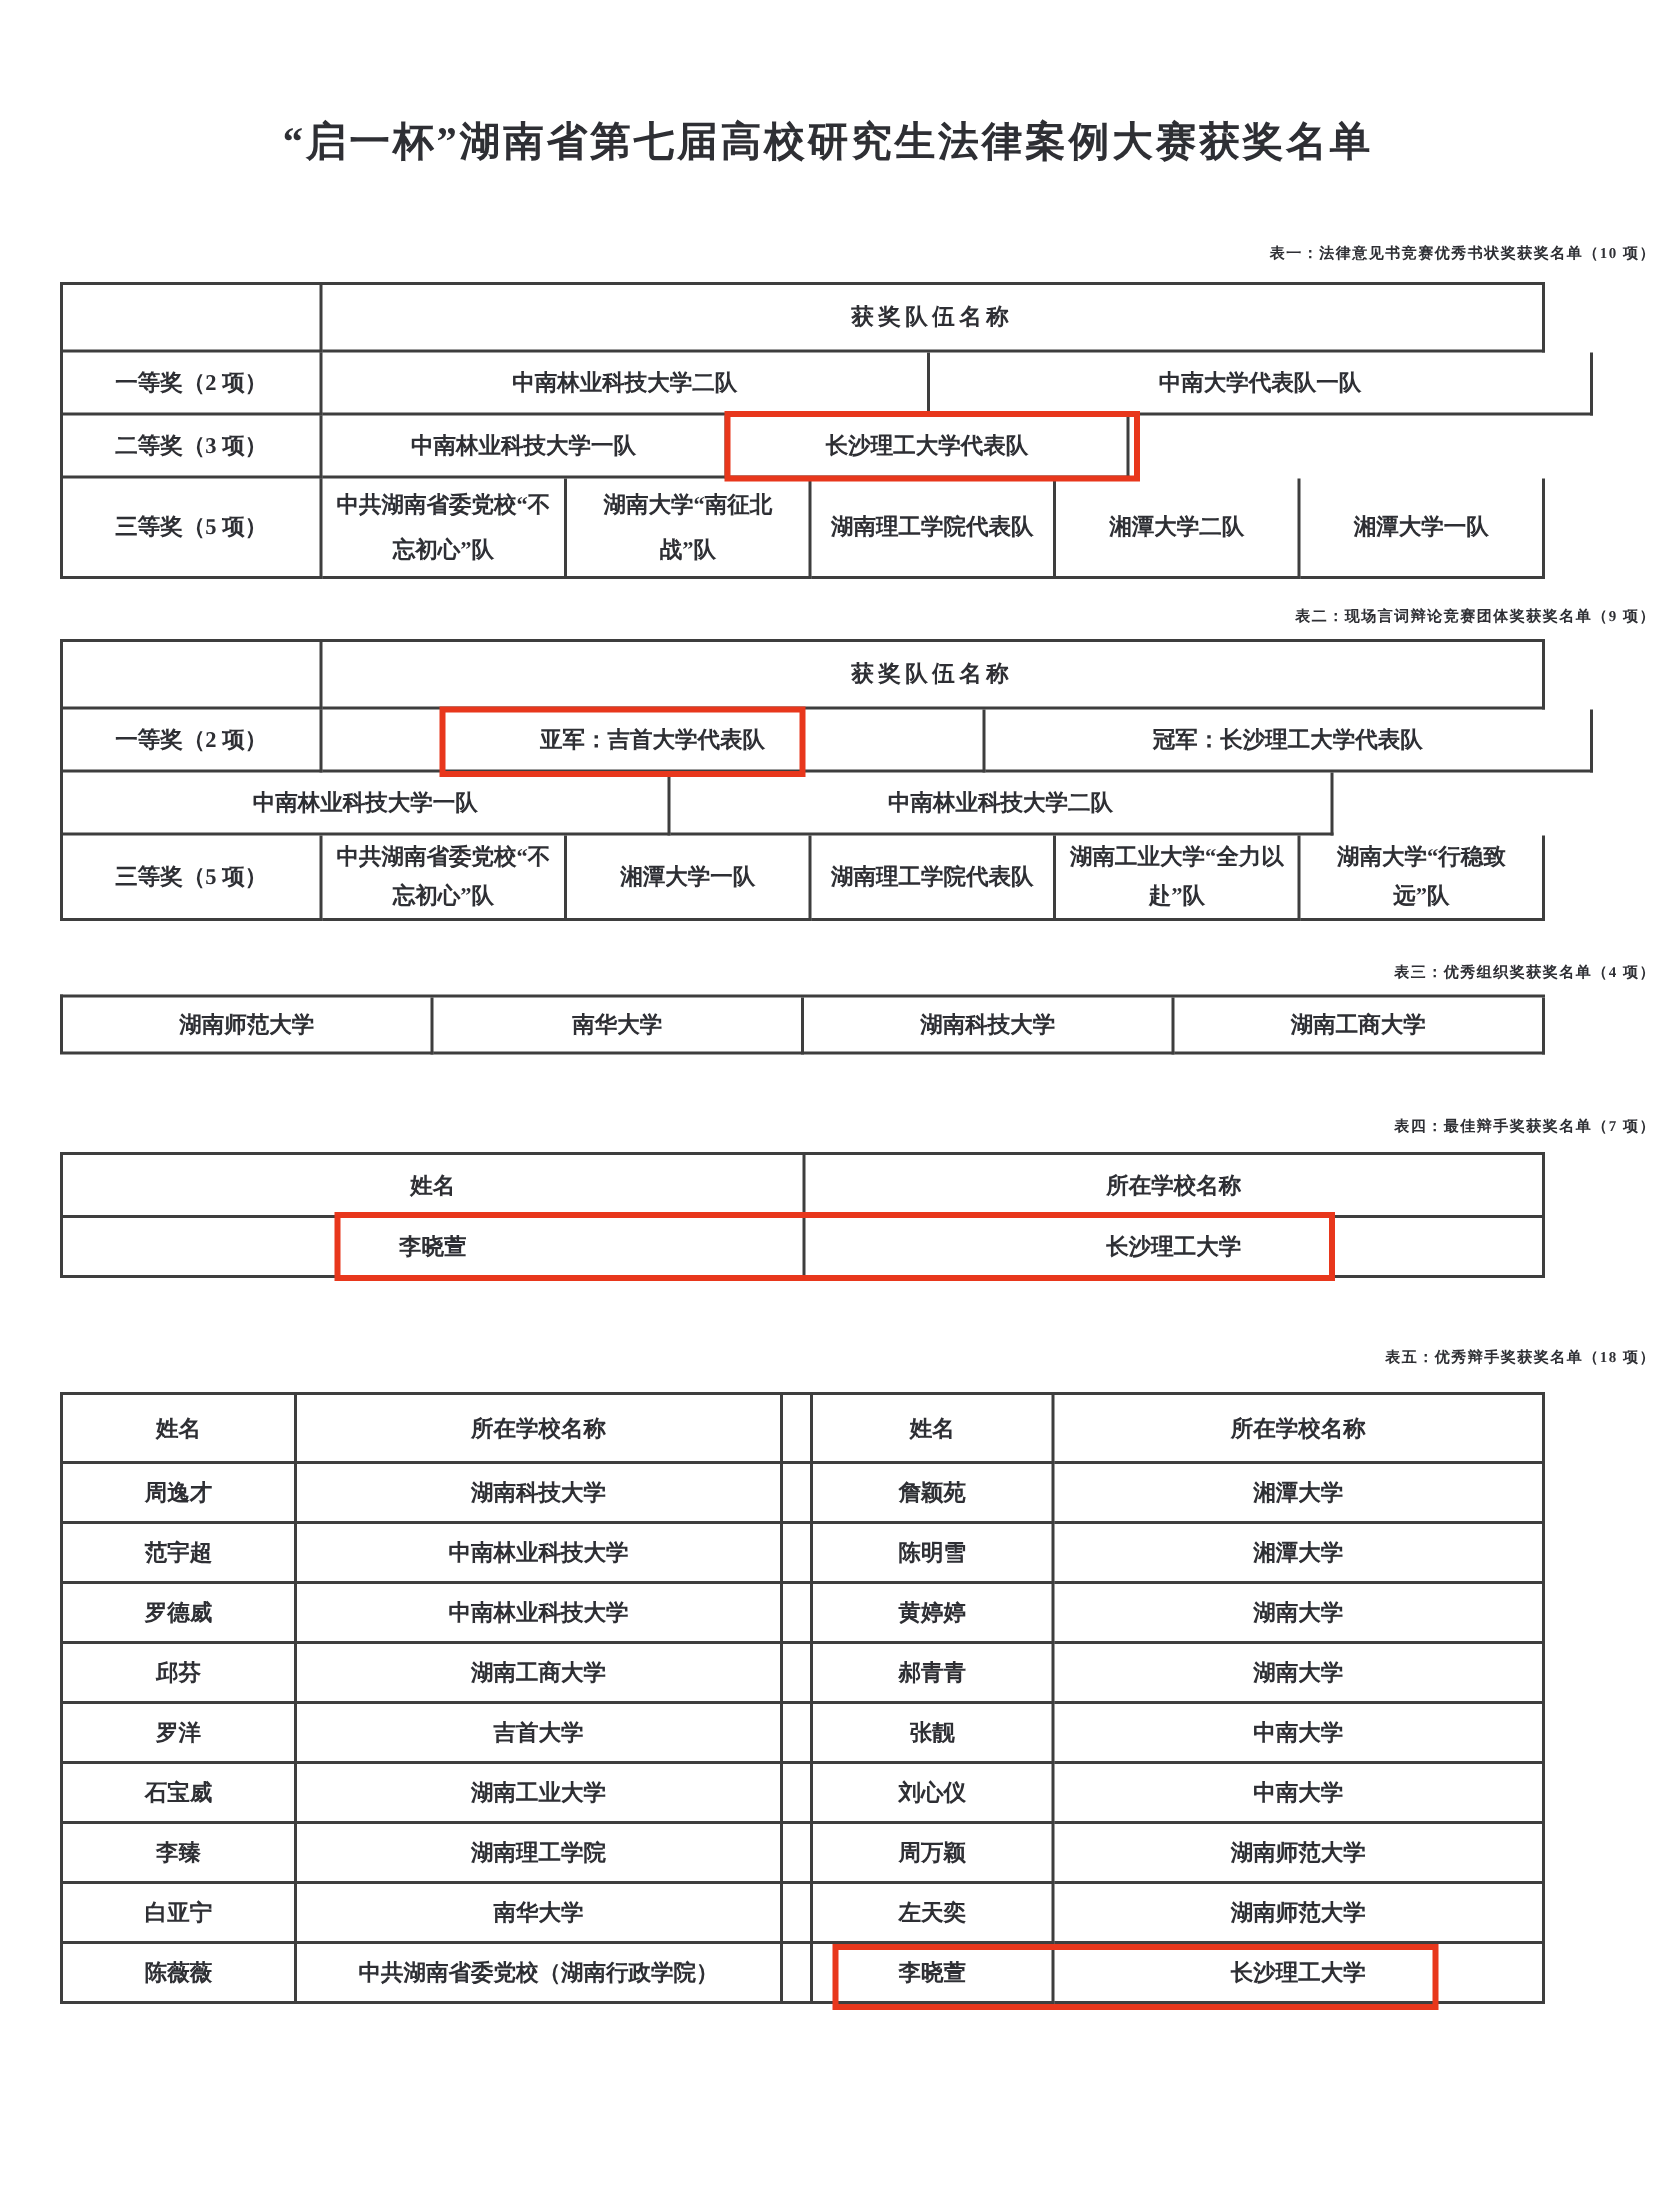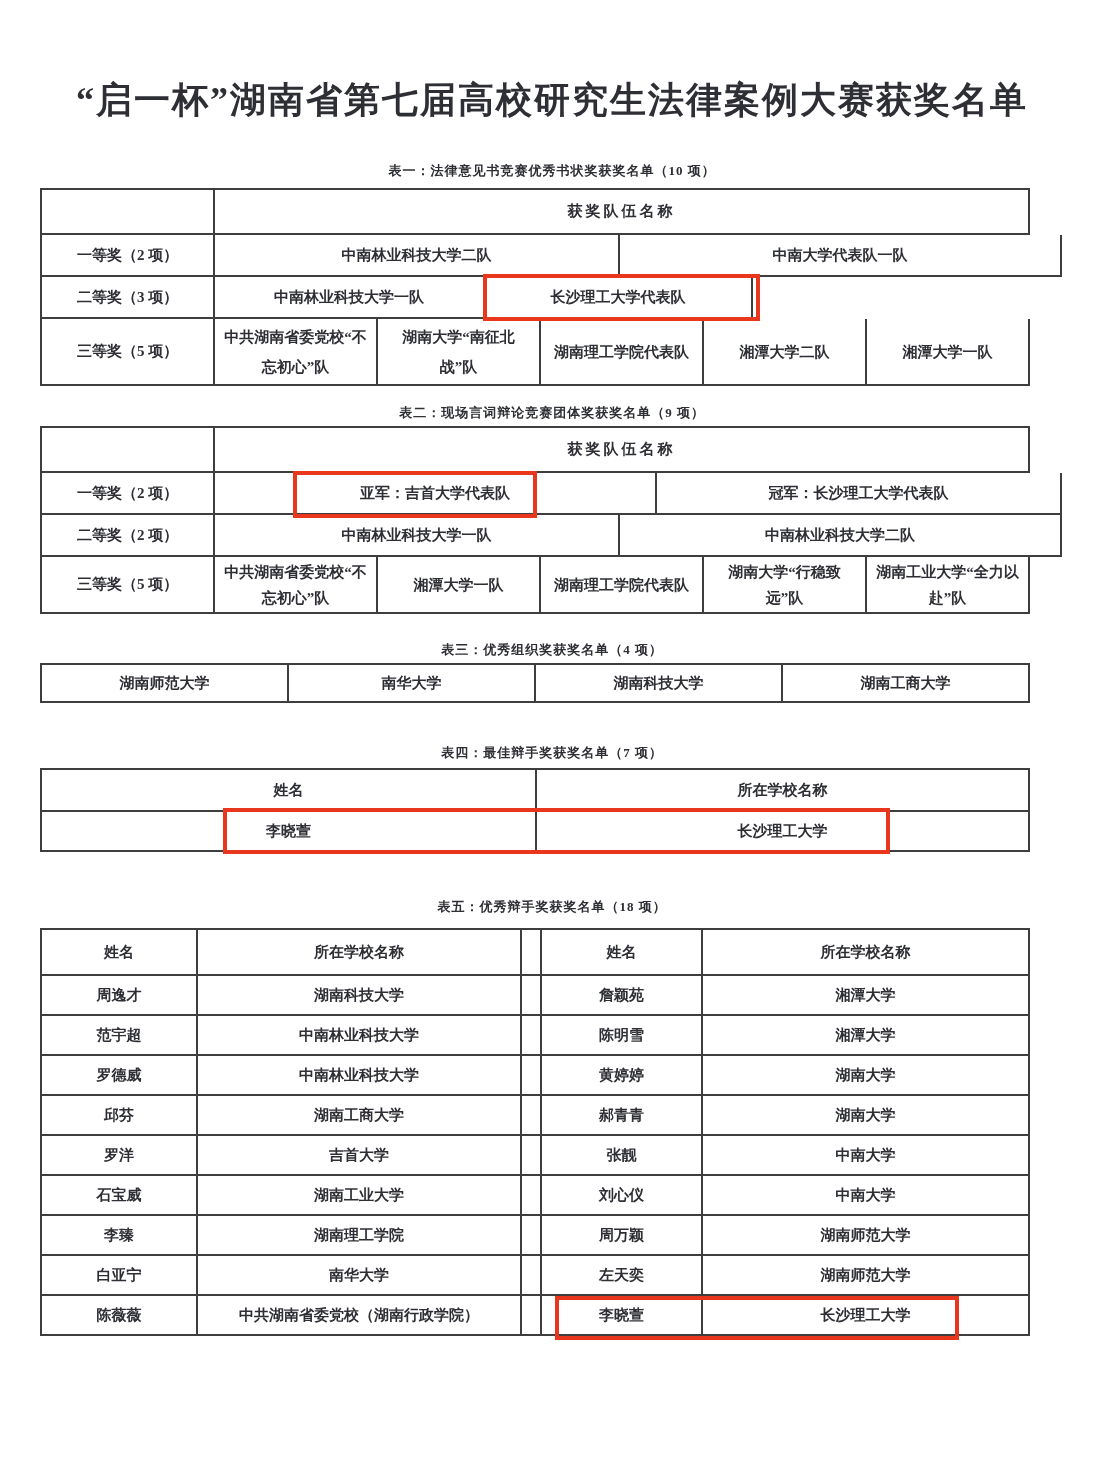--- a/index.html
+++ b/index.html
@@ -4,25 +4,25 @@
 <style>
   :root { --hl:#e8371c; --bd:#3e3e3e; --tx:#2e2f34; }
   html,body { margin:0; padding:0; background:#ffffff; }
   #page {
     position:relative; width:1104px; height:1472px; background:#fff;
     font-family:"Liberation Serif","DejaVu Serif",serif;
     color:var(--tx); font-weight:bold;
   }
   .title {
     position:absolute; top:76px; left:0; width:100%;
-    text-align:center; font-size:36px; letter-spacing:2px;
+    text-align:center; font-size:27px; letter-spacing:2px;
   }
   .cap {
     position:absolute; left:0; width:100%;
-    text-align:center; font-size:13px; letter-spacing:1px;
+    text-align:right; font-size:10px; letter-spacing:1px;
   }
   .tbl {
     position:absolute; left:40px; width:990px; box-sizing:border-box;
     border-top:2px solid var(--bd); border-left:2px solid var(--bd);
     background:#fff;
   }
   .trow { display:flex; align-items:stretch; }
   .cell {
     box-sizing:border-box; flex:0 0 auto;
     border-right:2px solid var(--bd); border-bottom:2px solid var(--bd);
@@ -83,31 +83,30 @@
     <div class="trow h45">
       <div class="cell w173"></div>
       <div class="cell w815 hdrsp">获奖队伍名称</div>
     </div>
     <div class="trow h42">
       <div class="cell w173">一等奖（2 项）</div>
       <div class="cell w410">亚军：吉首大学代表队</div>
       <div class="cell w405">冠军：长沙理工大学代表队</div>
     </div>
     <div class="trow h42">
-      <div class="cell w173">二等奖（2 项）</div>
       <div class="cell w405">中南林业科技大学一队</div>
       <div class="cell w410">中南林业科技大学二队</div>
     </div>
     <div class="trow h57">
       <div class="cell w173">三等奖（5 项）</div>
       <div class="cell w163 lh26">中共湖南省委党校“不忘初心”队</div>
       <div class="cell w163 lh26">湘潭大学一队</div>
       <div class="cell w163 lh26">湖南理工学院代表队</div>
+      <div class="cell w163 lh26">湖南工业大学“全力以赴”队</div>
       <div class="cell w163 lh26">湖南大学“行稳致远”队</div>
-      <div class="cell w163 lh26">湖南工业大学“全力以赴”队</div>
     </div>
     <div class="hl" style="left:251px;top:43px;width:244px;height:47px"></div>
   </div>
 
   <div class="cap" style="top:641px">表三：优秀组织奖获奖名单（4 项）</div>
   <div class="tbl" style="top:663px">
     <div class="trow h38">
       <div class="cell w247">湖南师范大学</div>
       <div class="cell w247">南华大学</div>
       <div class="cell w247">湖南科技大学</div>

